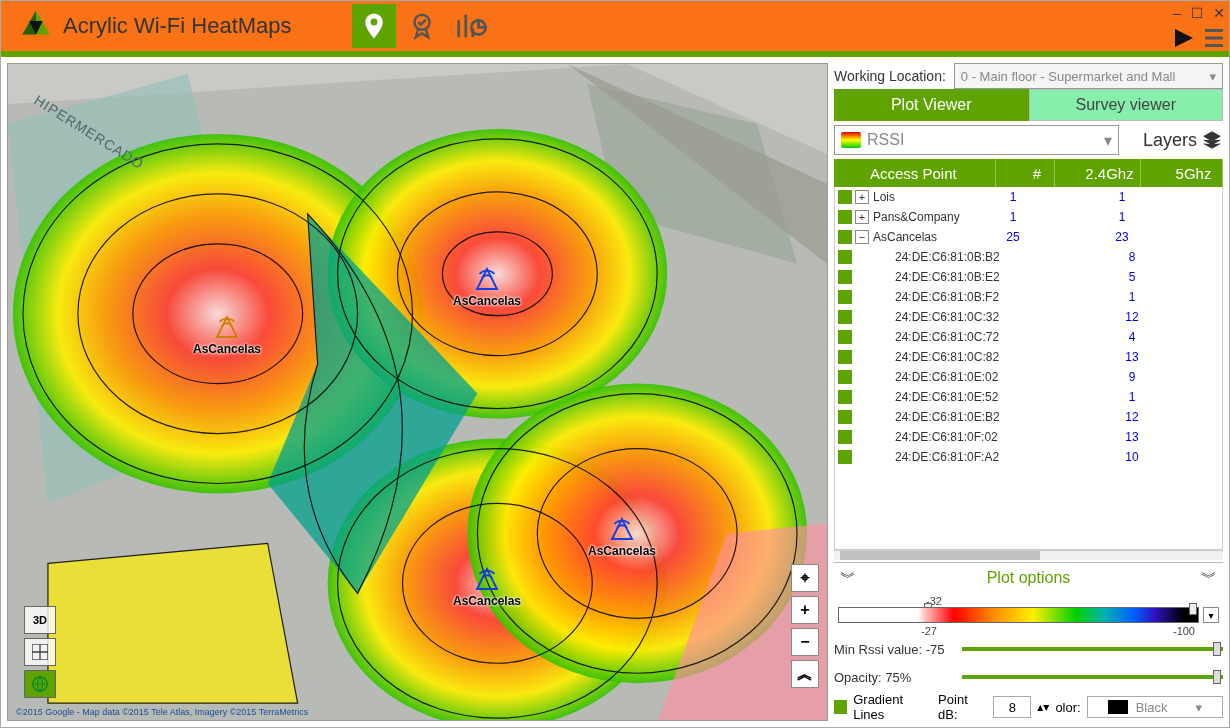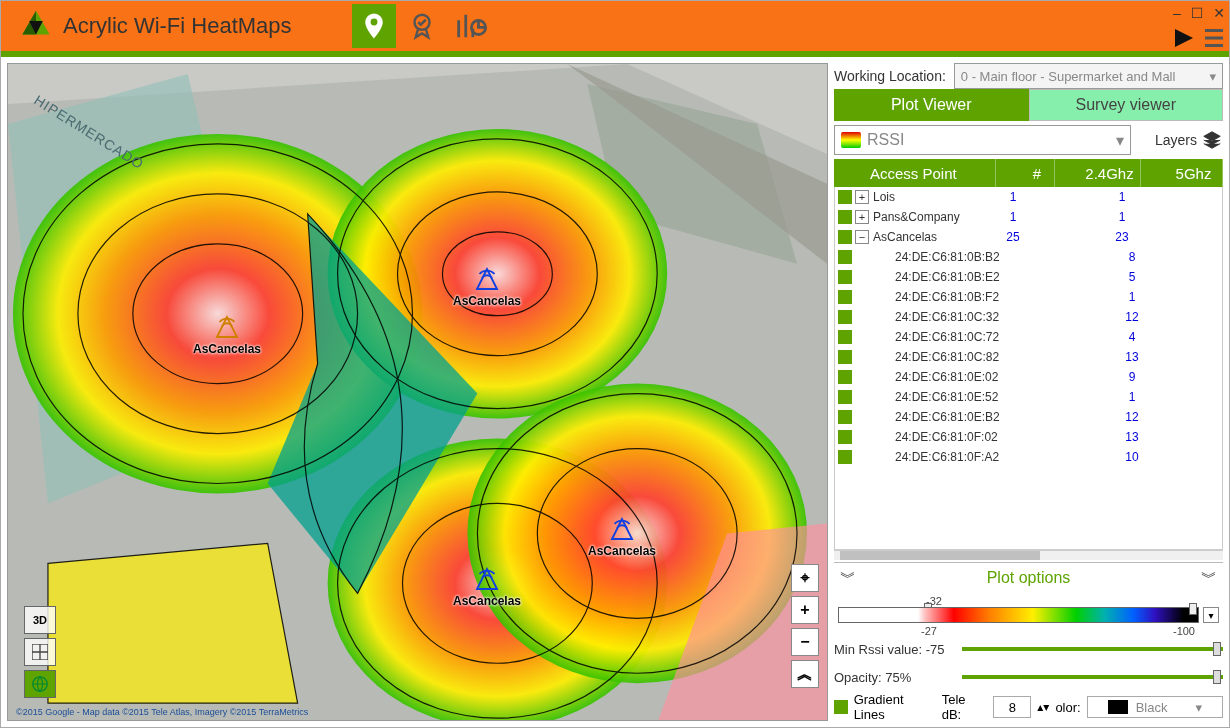--- a/index.html
+++ b/index.html
@@ -30,21 +30,21 @@
   .locrow{display:flex;align-items:center;gap:8px;}
   .loclabel{font-size:14px;color:#333;}
   .locselect{flex:1;height:26px;border:1px solid #999;background:#f4f4f4;color:#888;padding:0 6px;font-size:13px;display:flex;align-items:center;justify-content:space-between;cursor:pointer;}
   .tabs{display:flex;height:32px;}
   .tab{flex:1;display:flex;align-items:center;justify-content:center;font-size:16px;cursor:pointer;border:1px solid #bbb;background:#86efac;color:#444;}
   .tab.active{background:#5ea300;color:#fff;border:1px solid #5ea300;}
   .plotselrow{display:flex;align-items:center;gap:24px;margin-top:4px;height:30px;}
   .plotsel{flex:1;height:30px;border:1px solid #999;display:flex;align-items:center;padding:0 6px;gap:6px;cursor:pointer;}
   .rssiicon{width:20px;height:16px;background:linear-gradient(180deg,#d00 0%,#ff0 50%,#0c0 100%);border-radius:2px;}
   .plotsel .sep{flex:1;}
-  .layersbtn{display:flex;align-items:center;gap:4px;font-size:14px;color:#333;cursor:pointer;}
+  .layersbtn{display:flex;align-items:center;gap:4px;font-size:18px;color:#333;cursor:pointer;}
   .tablehdr{display:flex;height:28px;background:#5ea300;color:#fff;font-size:15px;align-items:center;margin-top:4px;}
   .tablehdr>div{padding:0 12px;border-right:1px solid rgba(255,255,255,.35);display:flex;align-items:center;height:100%;margin-left:24px;}
   .col-ap{width:150px;}.col-n{width:36px;justify-content:center;}.col-24{width:62px;justify-content:center;}.col-5{width:58px;justify-content:center;}
   .listwrap{flex:1;overflow-y:auto;border:1px solid #ccc;border-top:none;}
   .row{display:flex;align-items:center;height:20px;font-size:12px;color:#333;}
   .row .chk{width:14px;height:14px;border:1px solid #5ea300;background:#5ea300;margin:0 3px;cursor:pointer;}
   .row .tree{width:14px;height:14px;border:1px solid #888;display:flex;align-items:center;justify-content:center;font-size:11px;cursor:pointer;}
   .row .name{padding-left:4px;flex:0 0 auto;}
   .row .childpad{width:36px;}
   .row .valn{width:36px;text-align:center;color:#00d;}
@@ -389,21 +389,21 @@
         </div>
         <div class="sliderrow">
           <div class="lbl"><span>Opacity:</span> <span>75%</span></div>
           <div class="slider">
               <div class="thumb" style="right:2px"></div>
             </div>
         </div>
         <div class="gradlinesrow">
           <div class="gchk"></div>
           <span>Gradient Lines</span>
-          <span>Tele dB:</span>
+          <span>Point dB:</span>
           <input class="stepinput" value="8" style="">
           <span style="font-size:12px">▴▾</span>
           <span>olor:</span>
           <div class="colorsel">
             <div class="sw"></div>
               <span style="color:#888">Black</span>
               <span style="margin-left:20px;color:#888">▾</span>
           </div>
         </div>
       </div>

